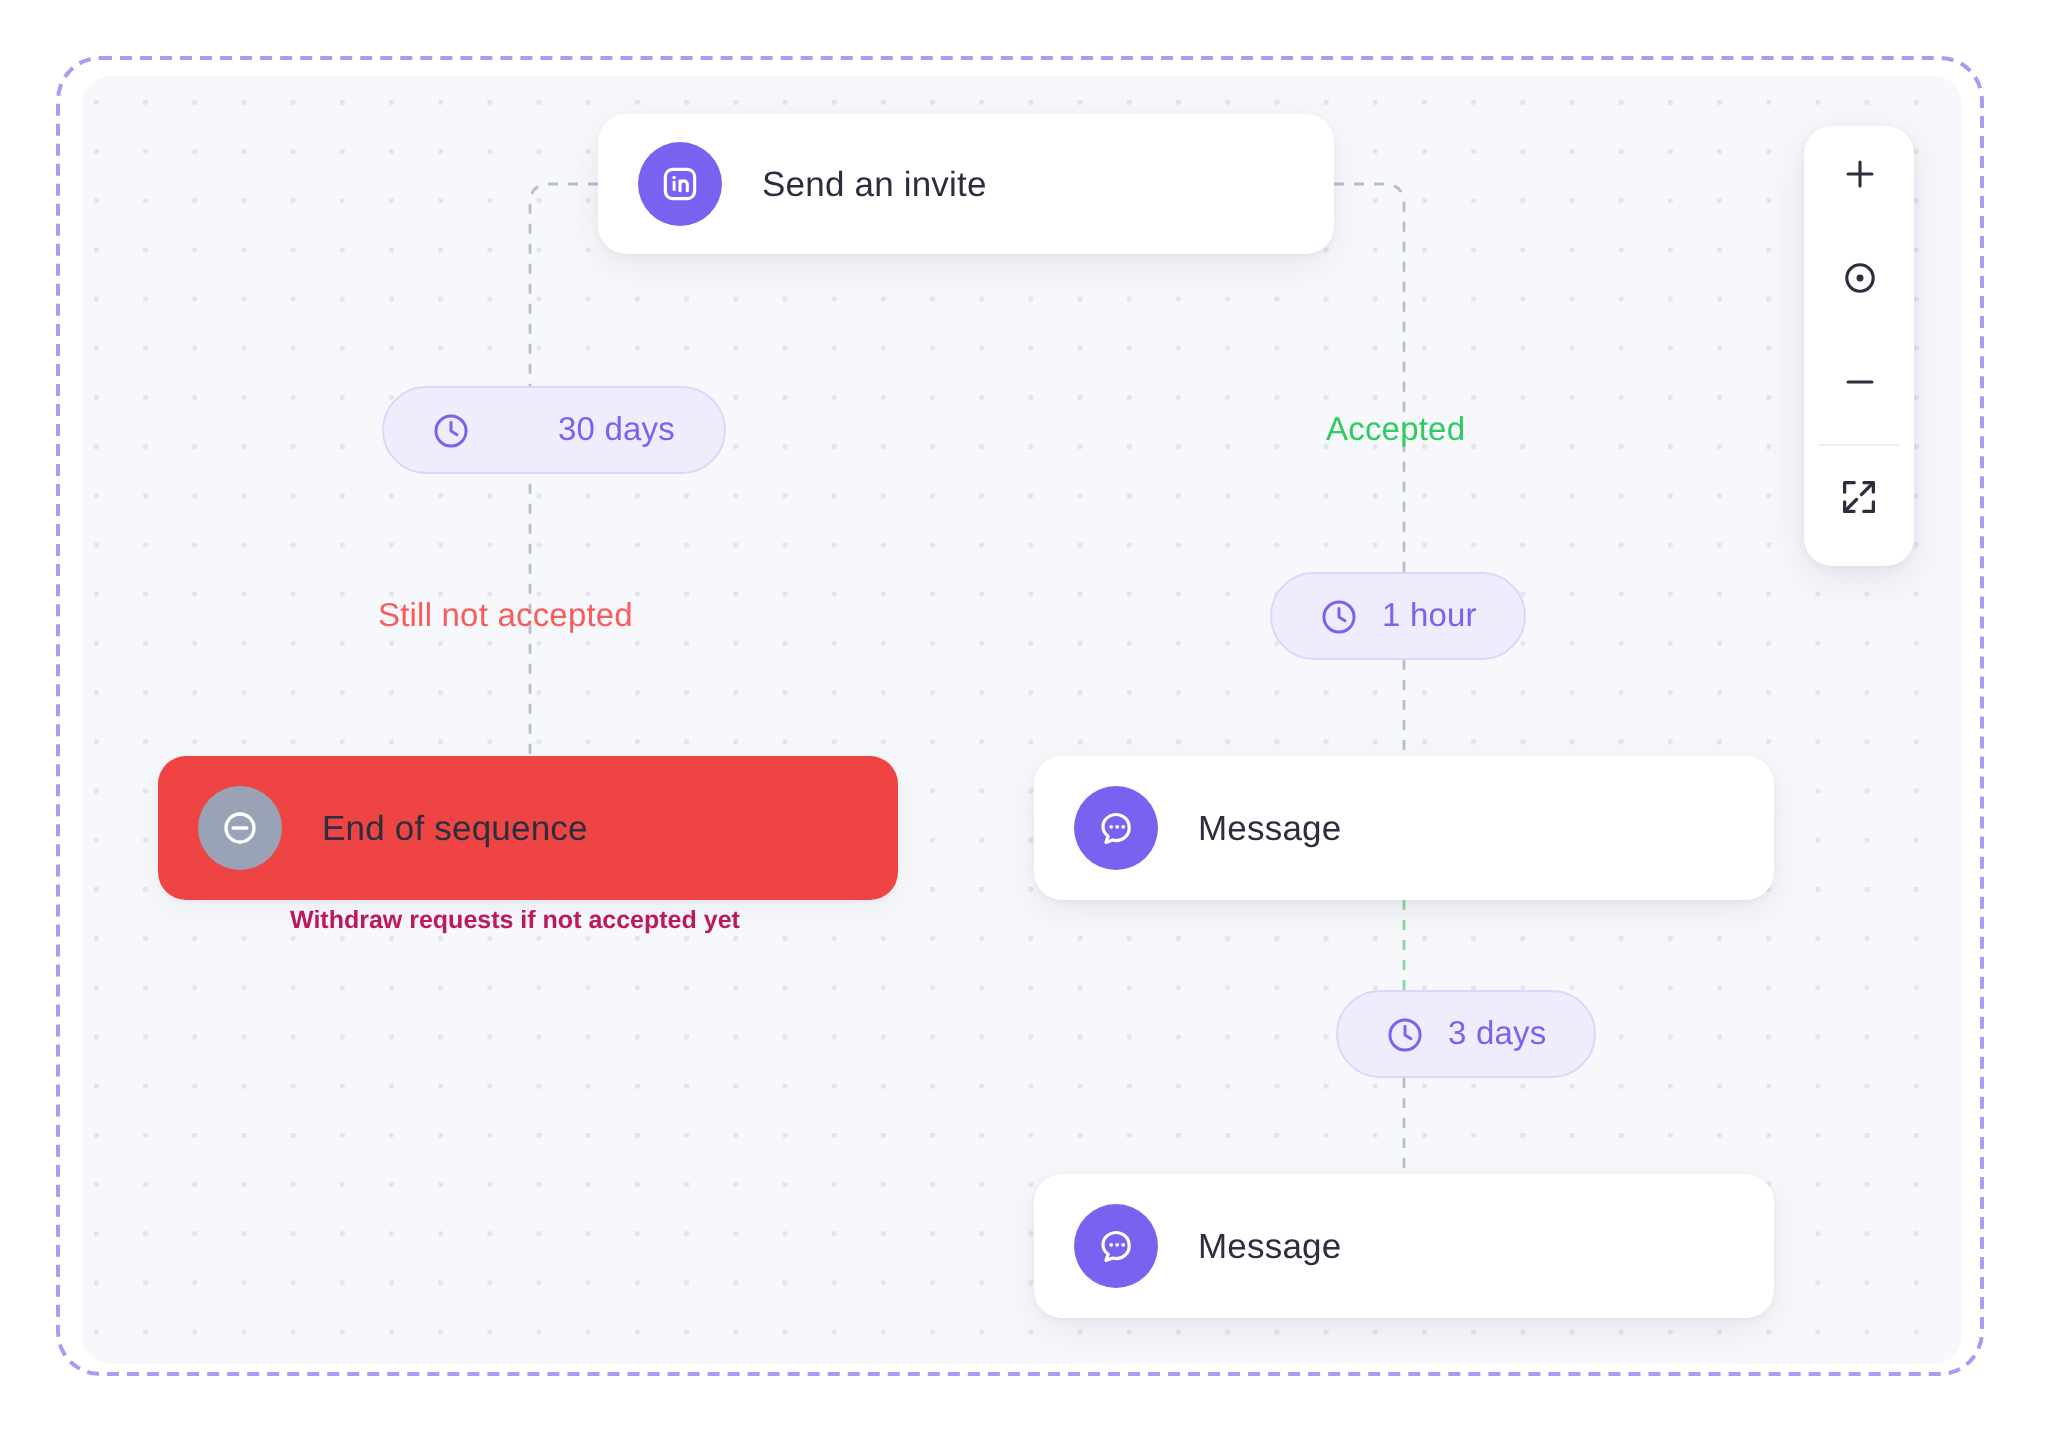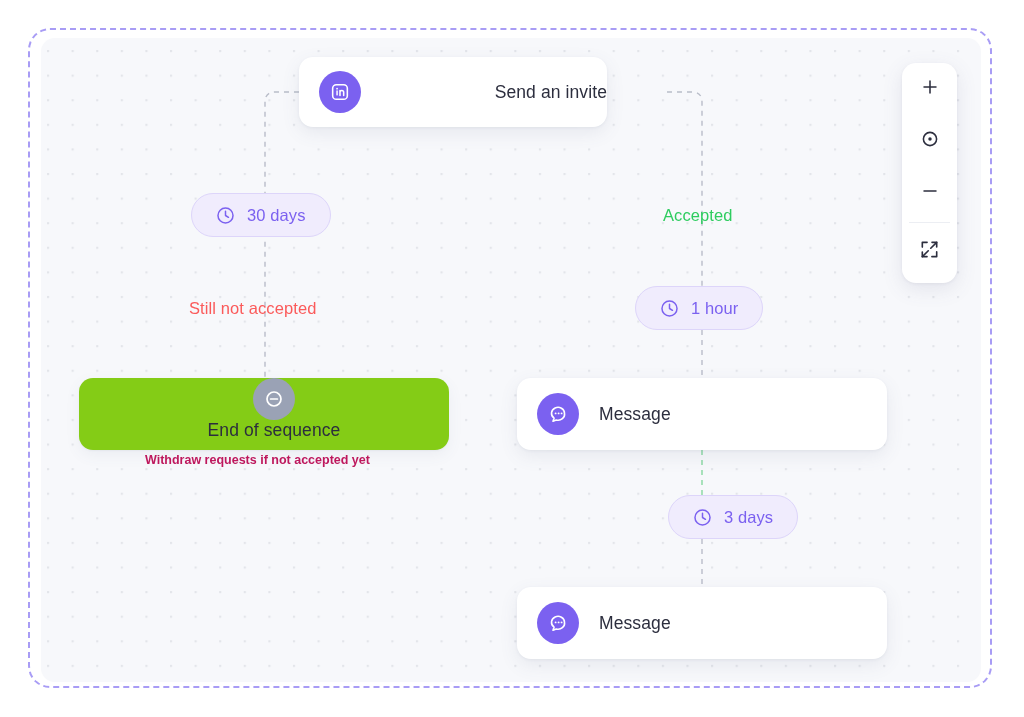--- a/index.html
+++ b/index.html
@@ -83,29 +83,28 @@
     font-size: 17.5px;
     color: #2c2e3e;
     letter-spacing: 0.1px;
   }
   .icon-purple { background: #7b61f0; }
   .icon-grey   { background: #9aa2b5; }
 
   
   #node-send-invite {
     left: 299px; top: 57px;
-    width: 308px; height: 70px; justify-content: space-between;
+    width: 368px; height: 70px;
   }
   #node-end-of-sequence {
     left: 79px; top: 378px;
     width: 370px; height: 72px;
-    background: #84cc16;
+    background: #ef4444;
     box-shadow: 0 5px 15px rgba(90, 95, 130, 0.07),
                 0 1px 2px rgba(90, 95, 130, 0.06);
-    flex-direction: column;
   }
   #node-message-1 {
     left: 517px; top: 378px;
     width: 370px; height: 72px;
   }
   #node-message-2 {
     left: 517px; top: 587px;
     width: 370px; height: 72px;
   }
 
@@ -126,21 +125,21 @@
     display: flex; align-items: center; justify-content: center;
   }
   .delay-pill .pill-label {
     margin-left: 11px;
     margin-right: 24px;
     font-size: 16.5px;
     color: #7b61f0;
     font-weight: 500;
     letter-spacing: 0.1px;
   }
-  #pill-30-days { left: 191px; top: 193px; }
+  #pill-30-days { left: 191px; top: 193px; gap: 32px; }
   #pill-1-hour  { left: 635px; top: 286px; justify-content: flex-end; }
   #pill-3-days  { left: 668px; top: 495px; }
 
   
   .branch-label {
     position: absolute;
     font-size: 16.5px;
     font-weight: 400;
     letter-spacing: 0.1px;
     white-space: nowrap;

